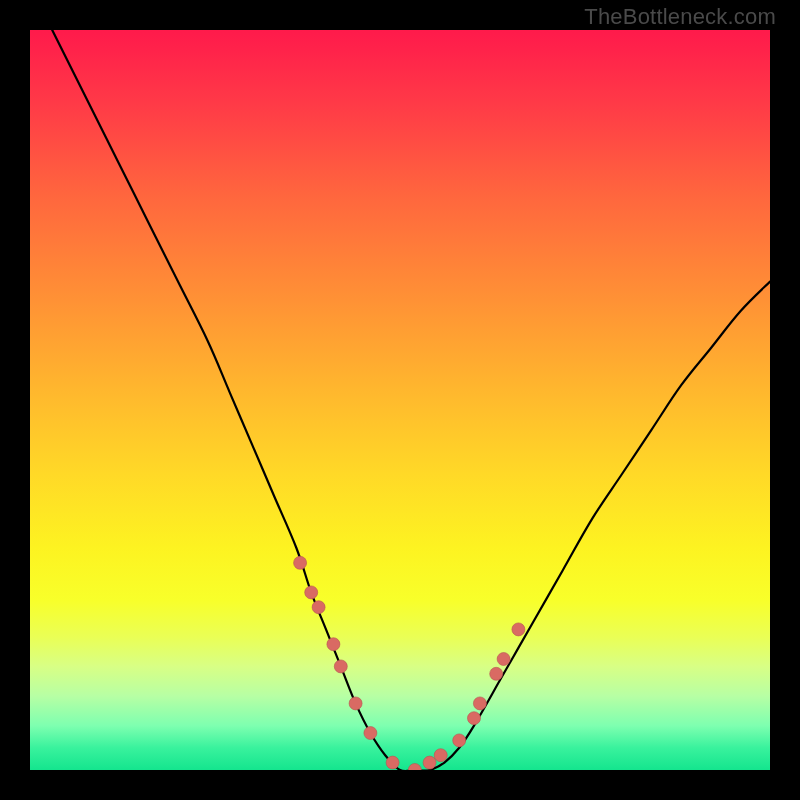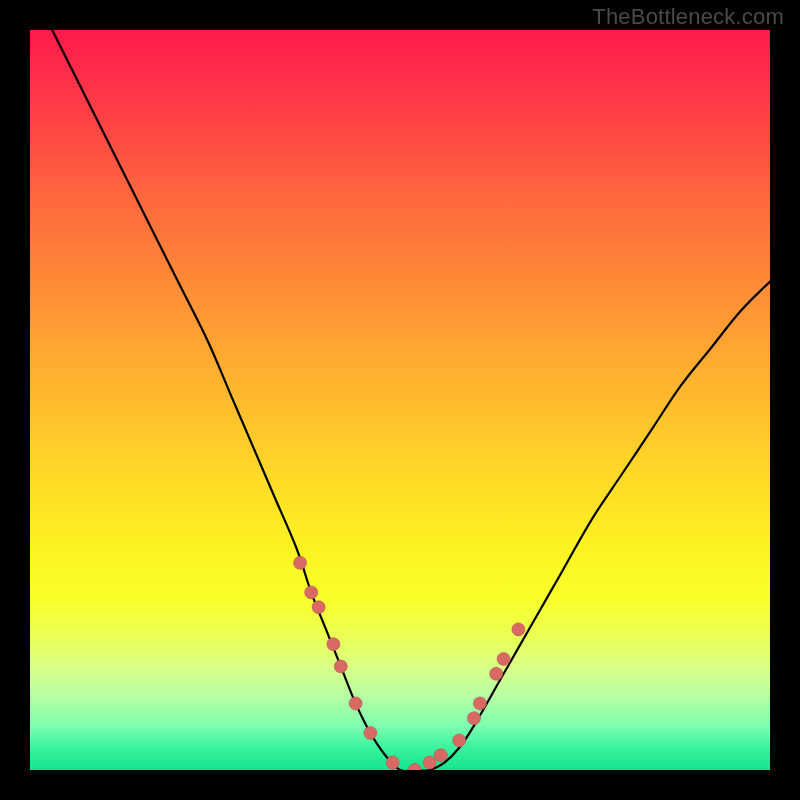--- a/index.html
+++ b/index.html
@@ -39,21 +39,21 @@
       #b7ffa4 90%,
       #7effb0 94%,
       #39f29d 97%,
       #14e58e 100%
     );
     overflow: hidden;
   }
   .watermark {
     position: absolute;
     top: 4px;
-    right: 16px;
+    right: 24px;
     color: #4a4a4a;
     font-size: 22px;
     font-weight: 500;
     letter-spacing: 0.2px;
   }
   svg.curve {
     position: absolute;
     left: 0;
     top: 0;
     width: 740px;

